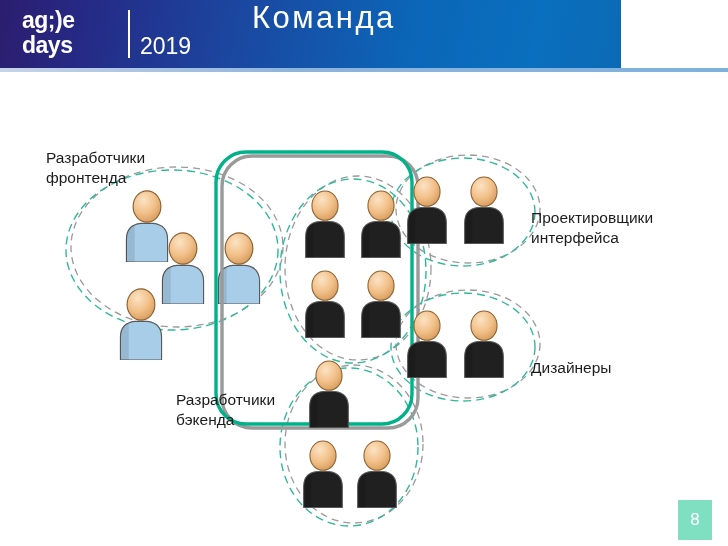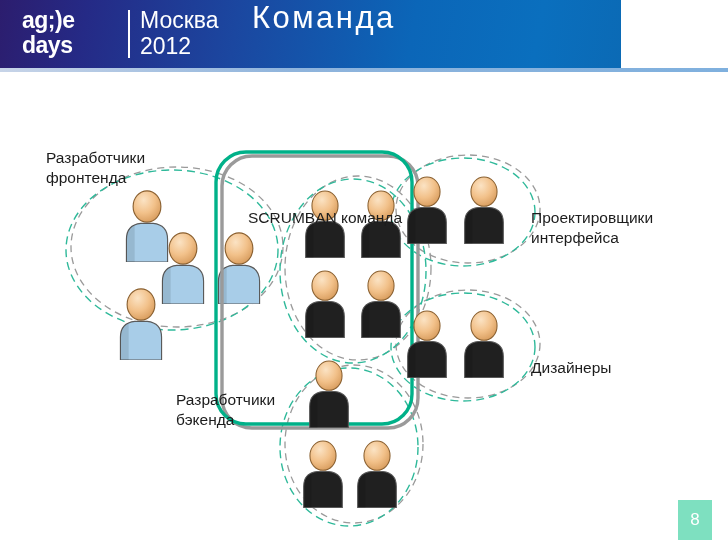--- a/index.html
+++ b/index.html
@@ -122,22 +122,21 @@
 </style>
 </head>
 <body>
 
 <div id="header">
   <div class="logo-block">
     <span class="logo-line">ag;)e</span>
     <span class="logo-line">days</span>
   </div>
   <div class="logo-divider"></div>
-  <div class="logo-city">Москва</div>
-  <div class="logo-year">2012</div>
+  <div class="logo-year">2019</div>
   <div id="slide-title">Команда</div>
 </div>
 <div id="header-underline"></div>
 
 <div id="diagram">
   <svg width="728" height="474" viewBox="0 0 728 474">
     <defs>
 
       <radialGradient id="headGrad" cx="38%" cy="30%" r="75%">
         <stop offset="0%" stop-color="#fbe3c4"></stop>
@@ -223,21 +222,20 @@
 
     <g>
       <use href="#person" x="300" y="288" width="58" height="68" fill="url(#bodyYellow)"></use>
       <use href="#person" x="294" y="368" width="58" height="68" fill="url(#bodyYellow)"></use>
       <use href="#person" x="348" y="368" width="58" height="68" fill="url(#bodyYellow)"></use>
     </g>
   </svg>
 
   <div class="label" id="label-frontend">Разработчики
 фронтенда</div>
-  <div class="label" id="label-scrumban">SCRUMBAN команда</div>
   <div class="label" id="label-designers">Дизайнеры</div>
   <div class="label" id="label-uidesign">Проектировщики
 интерфейса</div>
   <div class="label" id="label-backend">Разработчики
 бэкенда</div>
 
 </div>
 
 <div id="page-number">8</div>
 

